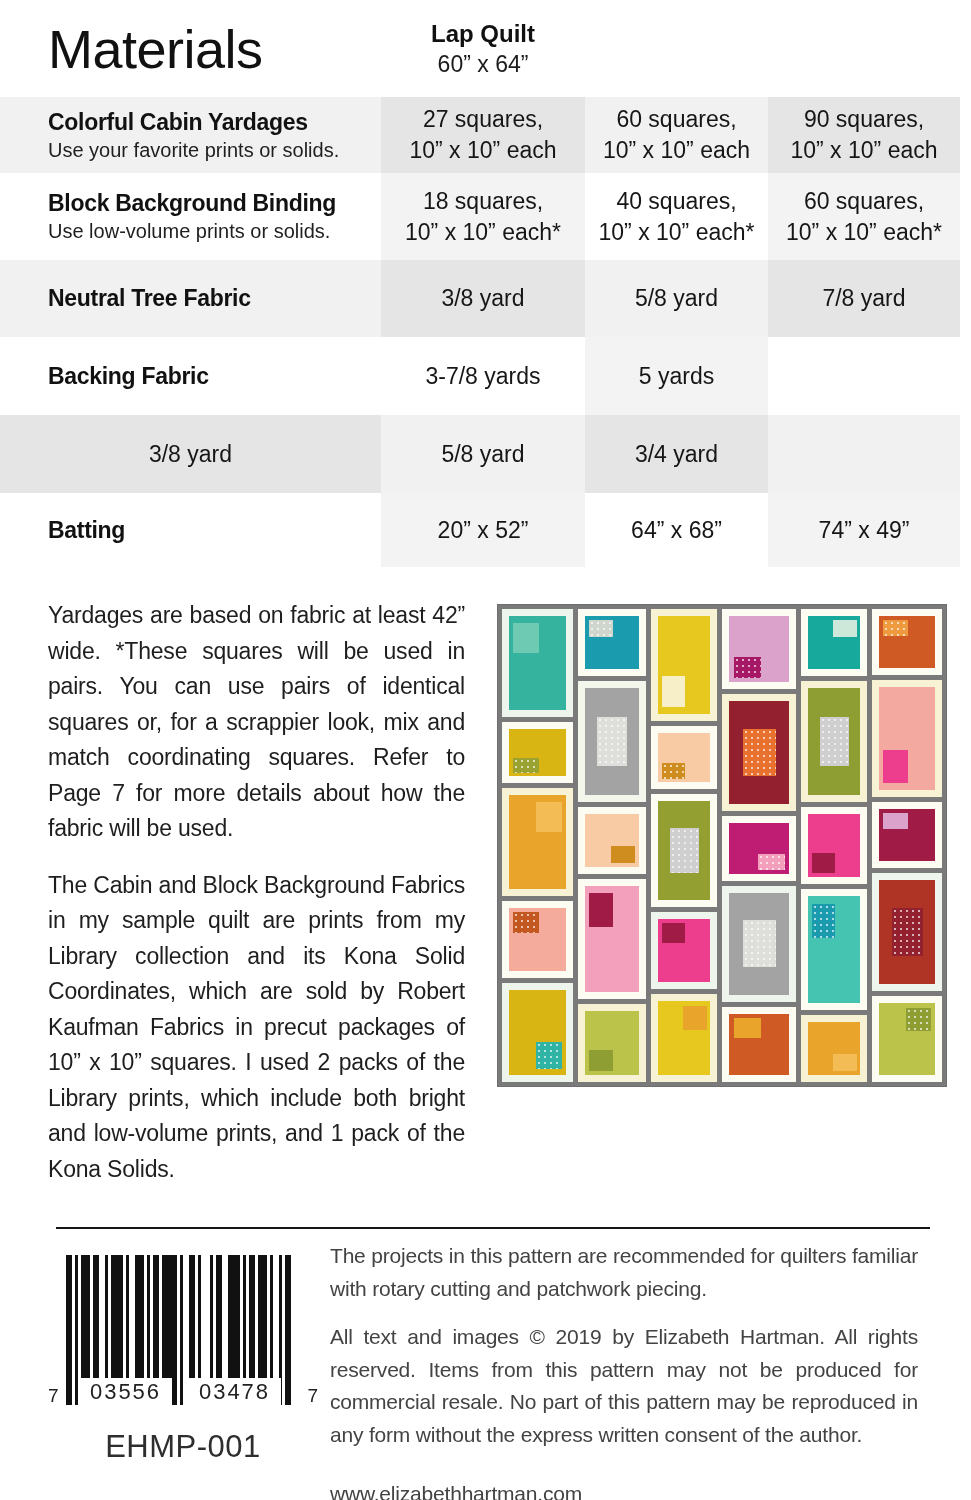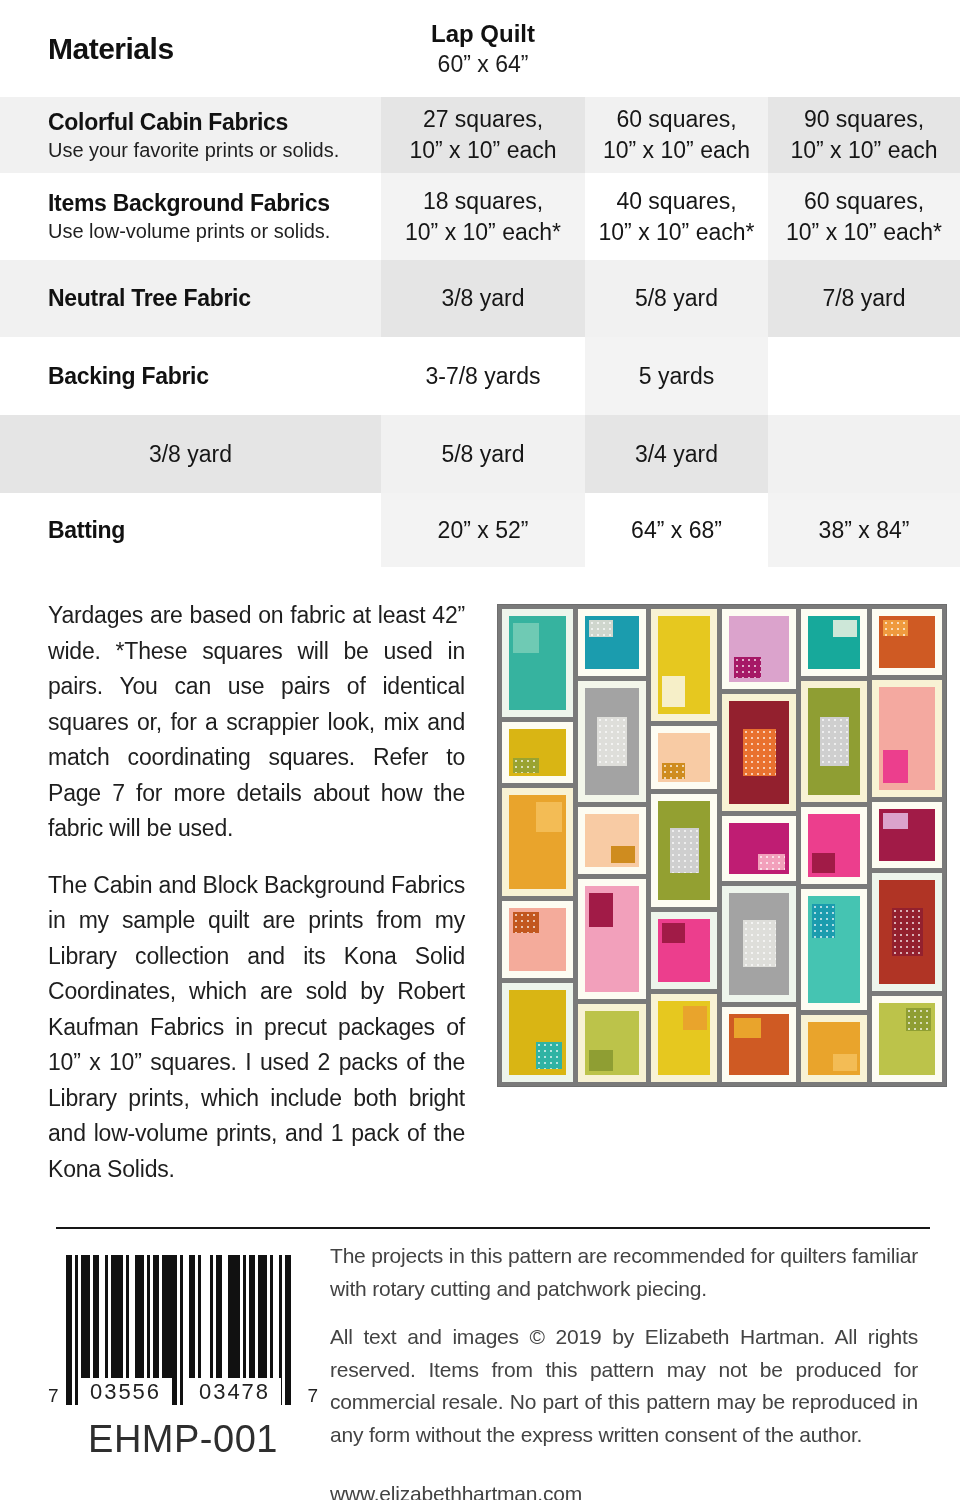--- a/index.html
+++ b/index.html
@@ -9,21 +9,21 @@
   }
   
   .tbl{position:absolute;top:0;left:0;width:960px;}
   .trow{display:grid;grid-template-columns:381px 204px 183px 192px;}
   .trow.shade{background:#f1f1f1;}
   .r0{height:97px;} .r1{height:76px;} .r2{height:87px;} .r3{height:77px;}
   .r4{height:78px;} .r5{height:78px;} .r6{height:74px;}
   .cell{display:flex;flex-direction:column;justify-content:center;}
   .cell.band{background:rgba(18,18,18,0.052);}
   .cell.label{padding-left:48px;align-items:flex-start;}
-  .page-title{font-size:30px;font-weight:bold;letter-spacing:-0.5px;margin:0;color:#111;}
+  .page-title{font-size:54px;font-weight:normal;letter-spacing:-0.5px;margin:0;color:#111;}
   .hn{font-size:24px;font-weight:bold;text-align:center;line-height:31px;color:#111;}
   .hs{font-size:23px;text-align:center;line-height:31px;color:#1c1c1c;}
   .cell.head{align-items:center;}
   .rl{font-size:23px;font-weight:bold;line-height:29px;color:#111;letter-spacing:-0.3px;}
   .rs{font-size:20px;line-height:26px;color:#1f1f1f;}
   .cell.val{align-items:center;font-size:23px;line-height:31px;color:#161616;text-align:center;}
   .cell.val span{display:block;}
   
   .intro{position:absolute;left:48px;top:598px;width:417px;}
   .intro p{margin:0 0 21px 0;font-size:23px;line-height:35.5px;color:#1e1e1e;
@@ -48,21 +48,21 @@
   .bars{display:flex;height:100%;}
   .bars span{height:100%;flex:none;}
   .bars span.b{background:#111;}
   .bc-win{position:absolute;bottom:0;height:27px;background:#ffffff;display:flex;
     align-items:flex-end;justify-content:center;font-size:22px;color:#222;
     letter-spacing:2px;}
   .bc-win.w1{left:13px;width:93px;}
   .bc-win.w2{left:122px;width:93px;}
   .bc-side{position:absolute;bottom:-2px;font-size:19px;color:#222;}
   .bc-side.l{left:-18px;} .bc-side.r{right:-18px;}
-  .sku{margin-top:13px;text-align:center;font-size:38px;color:#2e2e2e;letter-spacing:0.5px;}
+  .sku{margin-top:24px;text-align:center;font-size:31px;color:#2e2e2e;letter-spacing:0.5px;}
   .footer-text{position:absolute;left:330px;top:1240px;width:588px;color:#434343;}
   .footer-text p{margin:0 0 16px 0;font-size:21px;line-height:32.5px;
     text-align:justify;letter-spacing:-0.2px;}
   .footer-text p.url{margin-top:27px;text-align:left;}
 </style>
 </head>
 <body>
 
 <div class="page">
 
@@ -72,40 +72,40 @@
         <h1 class="page-title">Materials</h1>
       </div>
       <div class="cell head">
         <div class="hn">Lap Quilt</div>
         <div class="hs">60” x 64”</div>
       </div>
     </div>
 
     <div class="trow r1 shade">
       <div class="cell label">
-        <div class="rl">Colorful Cabin Fabrics</div>
+        <div class="rl">Colorful Cabin Yardages</div>
         <div class="rs">Use your favorite prints or solids.</div>
       </div>
       <div class="cell val band">
           <span>27 squares,</span>
           <span>10” x 10” each</span>
         </div>
       <div class="cell val">
           <span>60 squares,</span>
           <span>10” x 10” each</span>
         </div>
       <div class="cell val band">
           <span>90 squares,</span>
           <span>10” x 10” each</span>
         </div>
     </div>
 
     <div class="trow r2">
       <div class="cell label">
-        <div class="rl">Items Background Fabrics</div>
+        <div class="rl">Block Background Binding</div>
         <div class="rs">Use low-volume prints or solids.</div>
       </div>
       <div class="cell val band">
           <span>18 squares,</span>
           <span>10” x 10” each*</span>
         </div>
       <div class="cell val">
           <span>40 squares,</span>
           <span>10” x 10” each*</span>
         </div>
@@ -158,21 +158,21 @@
       <div class="cell label">
         <div class="rl">Batting</div>
       </div>
       <div class="cell val band">
           <span>20” x 52”</span>
         </div>
       <div class="cell val">
           <span>64” x 68”</span>
         </div>
       <div class="cell val band">
-          <span>38” x 84”</span>
+          <span>74” x 49”</span>
         </div>
     </div>
   </div>
 
   <div class="intro">
     <p>Yardages are based on fabric at least 42” wide. *These squares will be used in pairs. You can use pairs of identical squares or, for a scrappier look, mix and match coordinating squares. Refer to Page 7 for more details about how the fabric will be used.</p>
     <p>The Cabin and Block Background Fabrics in my sample quilt are prints from my Library collection and its Kona Solid Coordinates, which are sold by Robert Kaufman Fabrics in precut packages of 10” x 10” squares. I used 2 packs of the Library prints, which include both bright and low-volume prints, and 1 pack of the Kona Solids.</p>
   </div>
 
   <div class="quilt" id="quilt">

